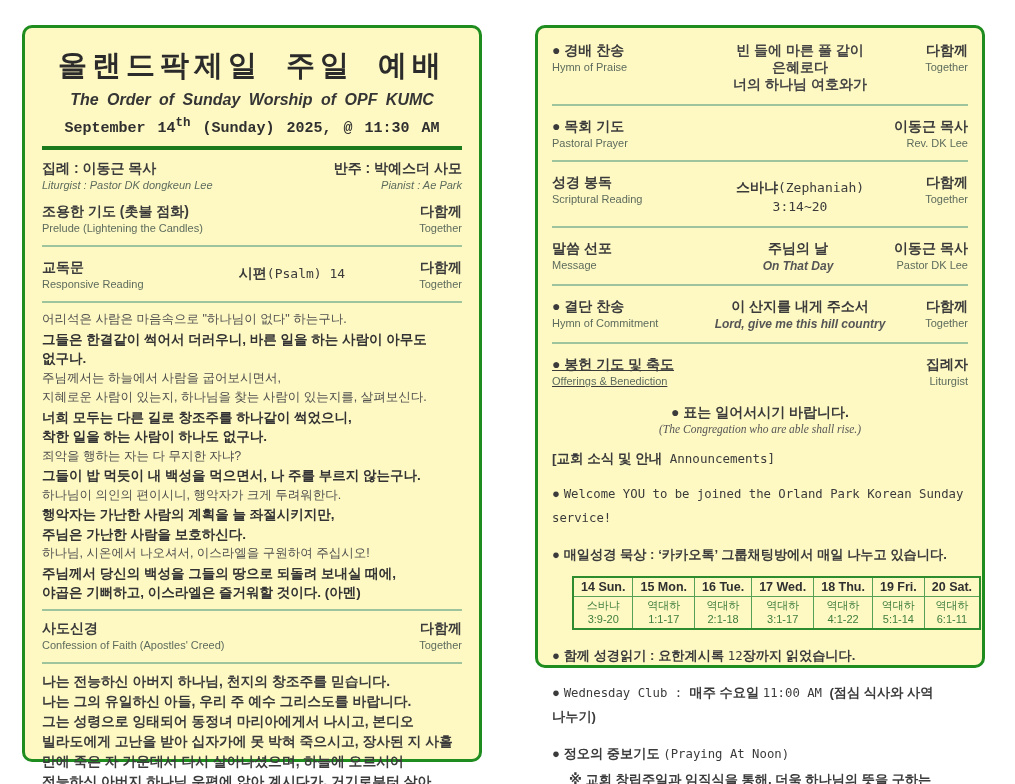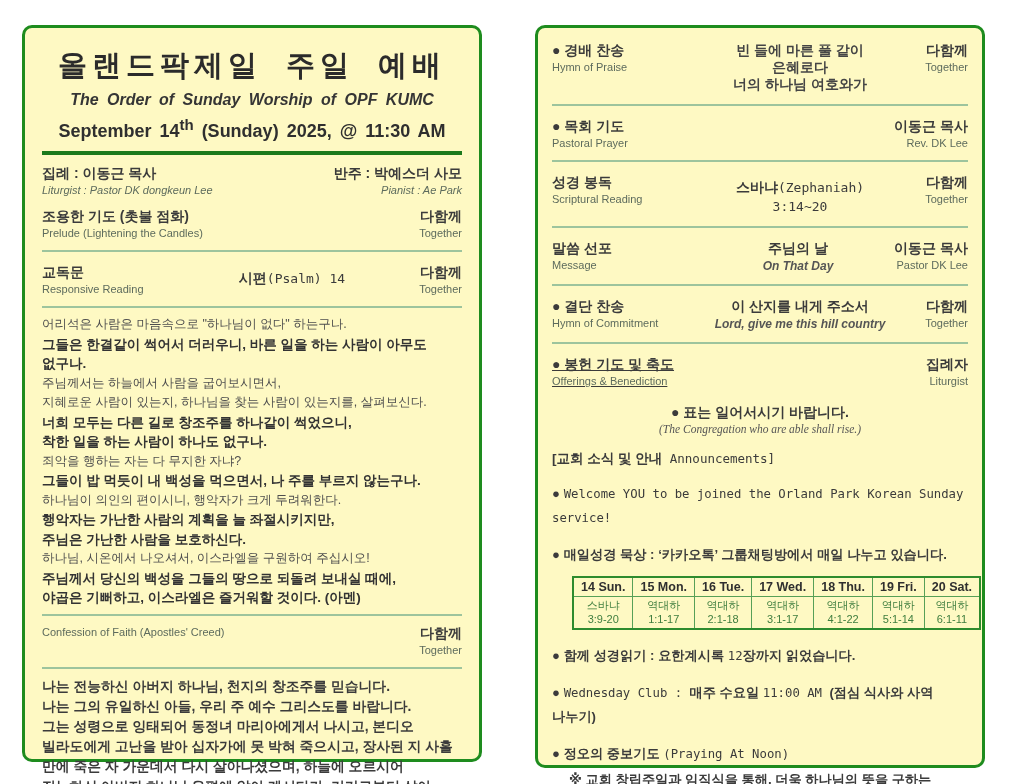--- a/index.html
+++ b/index.html
@@ -1,26 +1,26 @@
 <!DOCTYPE html>
 <html><head>
 <meta charset="utf-8">
 <style>
   html,body{margin:0;padding:0;background:#ffffff;width:1015px;height:784px;overflow:hidden;
     font-family:"Liberation Sans","DejaVu Sans",sans-serif;color:#3b3b3b;}
   .page{position:absolute;box-sizing:border-box;background:#fef9c3;border:3px solid #1e8c1e;border-radius:10px;}
   #page-left{left:22px;top:25px;width:460px;height:737px;padding:8px 17px;}
-  #page-right{left:535px;top:25px;width:450px;height:743px;padding:8px 14px;}
+  #page-right{left:535px;top:25px;width:450px;height:643px;padding:8px 14px;}
 
   
   .title{font-family:"DejaVu Serif","Liberation Serif",serif;font-weight:bold;font-size:29px;
     text-align:center;letter-spacing:5px;word-spacing:9px;color:#2b2b2b;margin-top:10px;}
   .subtitle{font-style:italic;font-weight:bold;font-size:16px;text-align:center;margin-top:5px;
     word-spacing:4px;color:#353535;}
-  .svc-date{font-family:Liberation Sans, sans-serif;font-weight:bold;font-size:18px;
+  .svc-date{font-family:Liberation Mono, monospace;font-weight:bold;font-size:15px;
     text-align:center;margin-top:7px;word-spacing:3px;color:#2f2f2f;}
   .rule-thick{border-top:4px solid #1b7a1b;margin-top:9px;}
   .rule{border-top:2px solid #9dc49d;margin:6px 0;}
 
   
   .roles{display:flex;justify-content:space-between;margin-top:10px;}
   .ko{font-weight:bold;font-size:14px;color:#3b3b3b;}
   .en{font-size:11px;color:#5d6b5d;margin-top:1px;}
   .en.it{font-style:italic;}
   .tr{text-align:right;}
@@ -121,20 +121,21 @@
       <div class="p-line p-resp">행악자는 가난한 사람의 계획을 늘 좌절시키지만,</div>
       <div class="p-line p-resp">주님은 가난한 사람을 보호하신다.</div>
       <div class="p-line p-lead">하나님, 시온에서 나오셔서, 이스라엘을 구원하여 주십시오!</div>
       <div class="p-line p-resp">주님께서 당신의 백성을 그들의 땅으로 되돌려 보내실 때에,</div>
       <div class="p-line p-resp">야곱은 기뻐하고, 이스라엘은 즐거워할 것이다. (아멘)</div>
     </div>
 
   <div class="rule"></div>
   <div class="srow" style="padding-top:3px;">
     <div class="lbl">
+      <div class="ko">사도신경</div>
       <div class="en">Confession of Faith (Apostles' Creed)</div>
     </div>
     <div class="who">
       <div class="ko">다함께</div>
       <div class="en">Together</div>
     </div>
   </div>
   <div class="rule"></div>
 
   <div id="creed">

